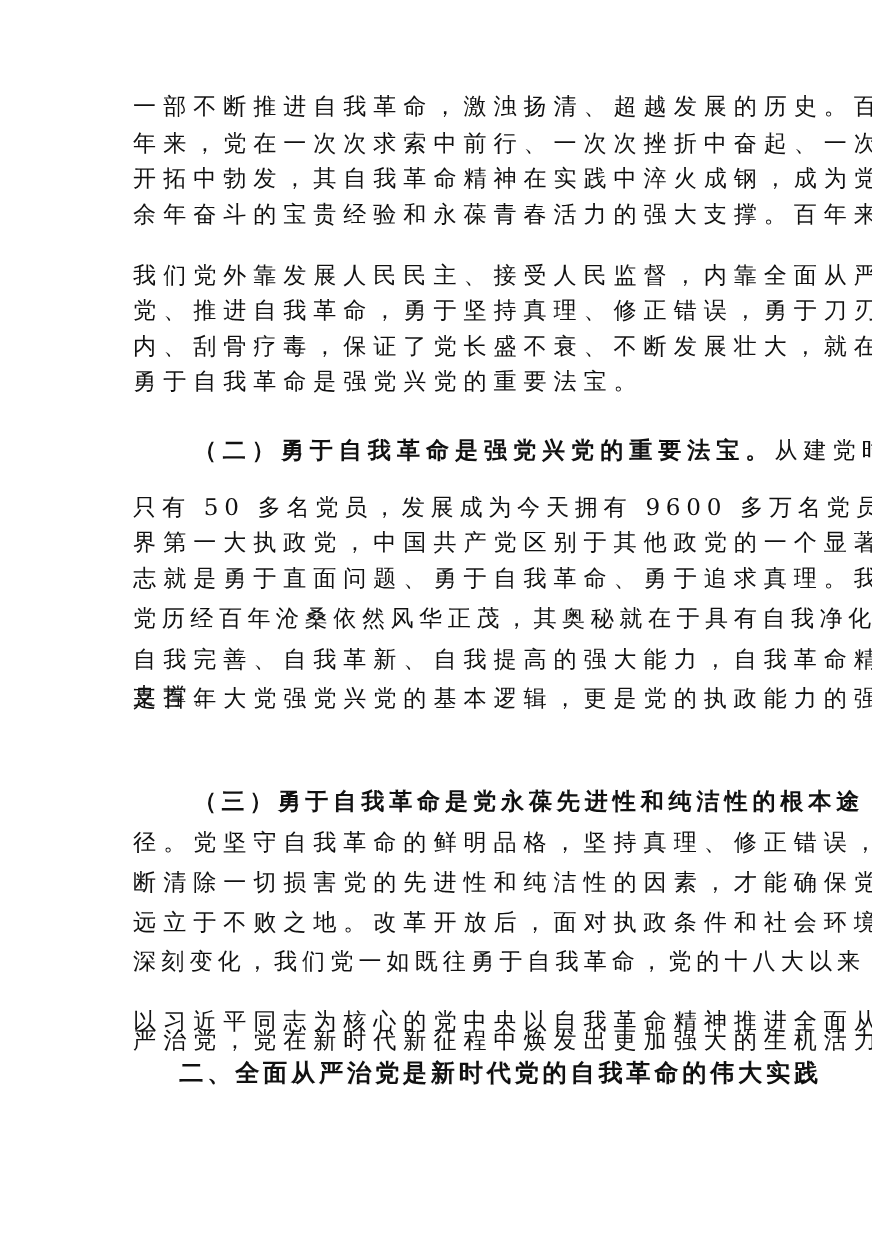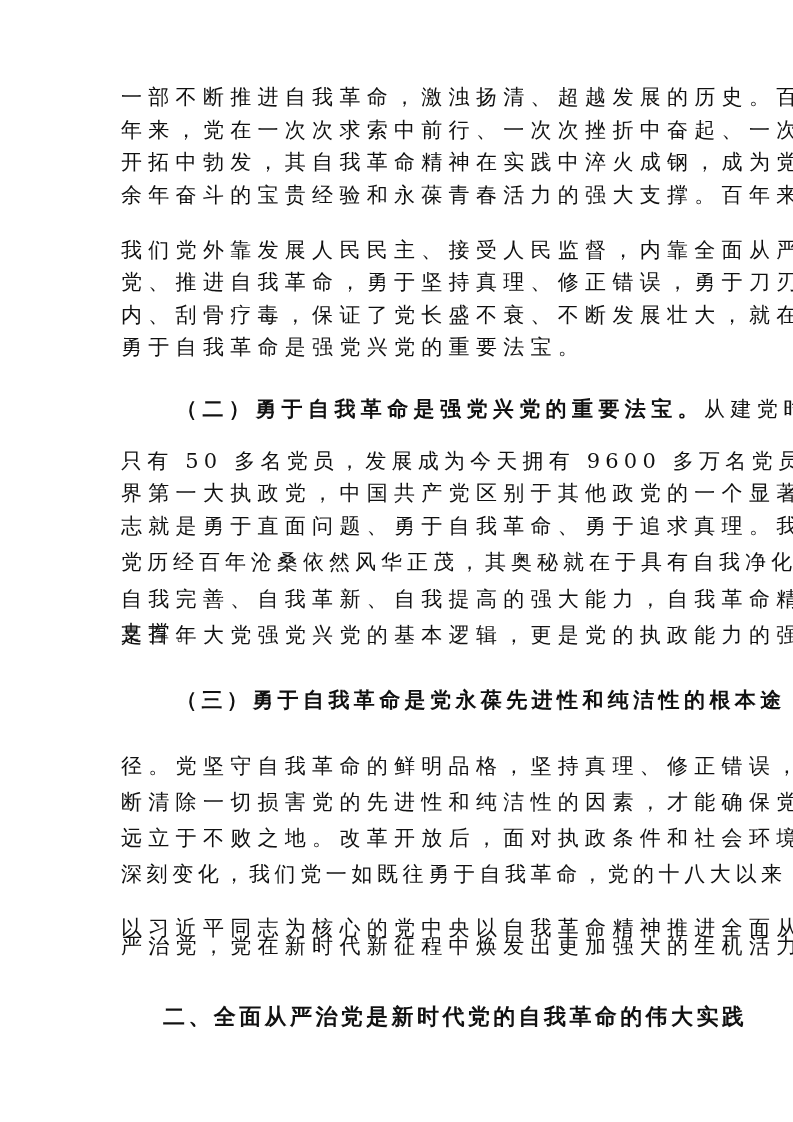--- a/index.html
+++ b/index.html
@@ -24,21 +24,20 @@
     left: 163px;
     top: 960px;
     height: 34px;
     line-height: 34px;
     font-family: "DejaVu Sans", "Liberation Sans", sans-serif;
     font-size: 22px;
     font-weight: bold;
     color: #111;
     white-space: nowrap;
     letter-spacing: 3.4px;
-    margin-top: 40px;
   }
 </style>
 </head>
 <body>
 
 <div class="page">
 
   <div>
     <div class="line" style="top:81px">一部不断推进自我革命，激浊扬清、超越发展的历史。百余</div>
     <div class="line" style="top:114px">年来，党在一次次求索中前行、一次次挫折中奋起、一次次</div>
@@ -55,21 +54,21 @@
     <div class="line" style="top:445px; letter-spacing:5.2px">只有 50 多名党员，发展成为今天拥有 9600 多万名党员的世</div>
     <div class="line" style="top:477px">界第一大执政党，中国共产党区别于其他政党的一个显著标</div>
     <div class="line" style="top:510px">志就是勇于直面问题、勇于自我革命、勇于追求真理。我们</div>
     <div class="line" style="top:546px; letter-spacing:5.0px">党历经百年沧桑依然风华正茂，其奥秘就在于具有自我净化、</div>
     <div class="line" style="top:583px">自我完善、自我革新、自我提高的强大能力，自我革命精神</div>
     <div class="line" style="top:619px">是百年大党强党兴党的基本逻辑，更是党的执政能力的强大</div>
     <div class="line" style="top:617px">支撑。</div>
   </div>
 
   <div>
-    <div class="line indent" style="top:684px; letter-spacing:4.4px"><span class="b">（三）勇于自我革命是党永葆先进性和纯洁性的根本途</span></div>
+    <div class="line indent" style="top:712px; letter-spacing:4.4px"><span class="b">（三）勇于自我革命是党永葆先进性和纯洁性的根本途</span></div>
     <div class="line" style="top:750px">径。党坚守自我革命的鲜明品格，坚持真理、修正错误，不</div>
     <div class="line" style="top:786px">断清除一切损害党的先进性和纯洁性的因素，才能确保党永</div>
     <div class="line" style="top:822px">远立于不败之地。改革开放后，面对执政条件和社会环境的</div>
     <div class="line" style="top:858px; letter-spacing:4.6px">深刻变化，我们党一如既往勇于自我革命，党的十八大以来，</div>
     <div class="line" style="top:912px">以习近平同志为核心的党中央以自我革命精神推进全面从</div>
     <div class="line" style="top:930px">严治党，党在新时代新征程中焕发出更加强大的生机活力。</div>
   </div>
 
   <div class="heading">二、全面从严治党是新时代党的自我革命的伟大实践</div>
 

